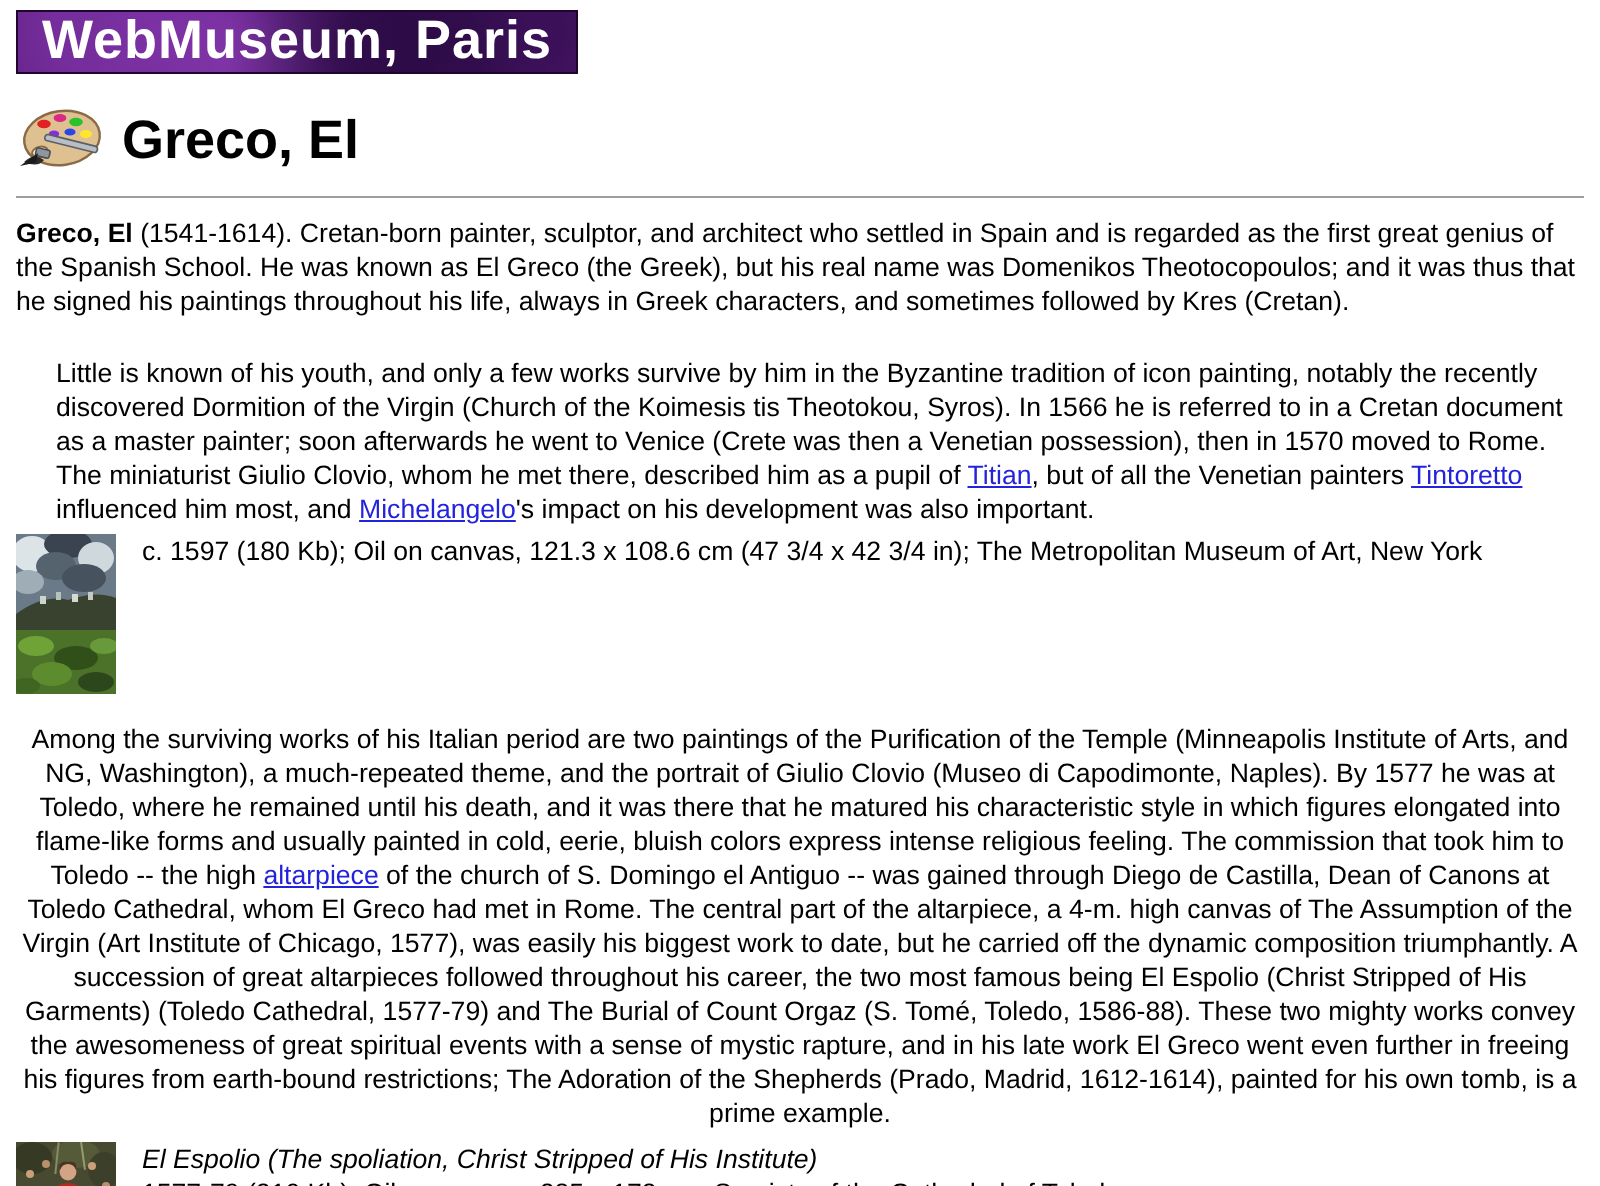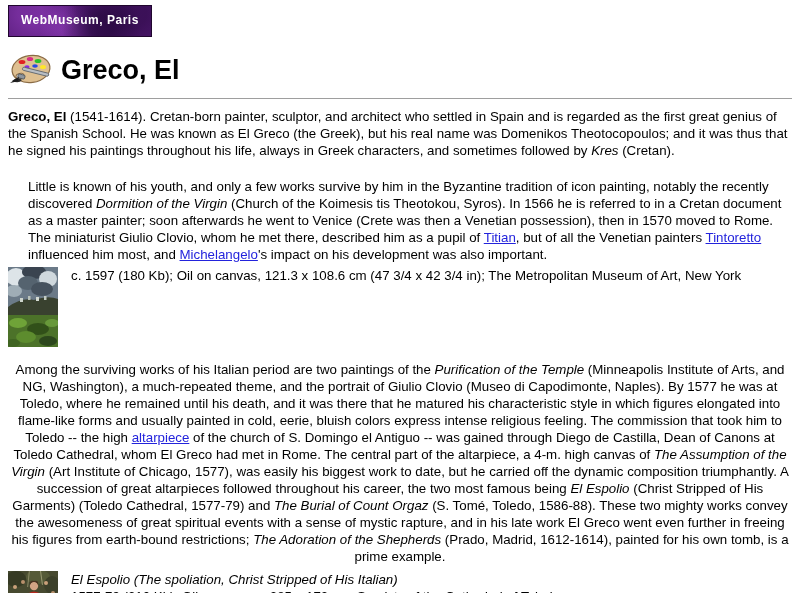--- a/index.html
+++ b/index.html
@@ -8,21 +8,21 @@
     background: #ffffff; color: #000000;
     font-family: "Liberation Sans", sans-serif;
     font-size: 13.3px; line-height: 17px;
   }
   .page { padding: 5px 8px 0 8px; }
 
   
   .banner {
     display: inline-block;
     padding: 3px 12px 4px 12px;
-    font-size: 12px; line-height: 23px; font-weight: bold;
+    font-size: 27px; line-height: 23px; font-weight: bold;
     color: #ffffff; text-decoration: none;
     letter-spacing: 0.5px;
     background-color: #531a75;
     background-image:
       radial-gradient(circle at 15% 25%, rgba(146,62,188,0.55) 0 10%, rgba(0,0,0,0) 38%),
       radial-gradient(circle at 65% 70%, rgba(30,6,52,0.60) 0 12%, rgba(0,0,0,0) 42%),
       radial-gradient(circle at 42% 85%, rgba(155,72,196,0.40) 0 9%,  rgba(0,0,0,0) 34%),
       radial-gradient(circle at 88% 25%, rgba(40,8,64,0.55) 0 10%, rgba(0,0,0,0) 40%),
       radial-gradient(circle at 32% 50%, rgba(120,45,160,0.45) 0 8%, rgba(0,0,0,0) 30%);
     border: 1px solid #20062e;
@@ -33,21 +33,21 @@
   .palette { width: 44px; height: 40px; margin-right: 9px; flex: 0 0 auto; }
   .palette svg { display: block; }
   h1.title { margin: 0; font-size: 27px; line-height: 32px; font-weight: bold; }
 
   hr.rule { border: 0; border-top: 1px solid #9e9e9e; height: 0; margin: 8px 0 0 0; }
 
   p.body-text { margin: 9px 0 19px 0; }
   p.body-text.second { margin-top: 0; margin-bottom: 4px; margin-left: 20px; }
   p.body-text.third { margin-top: 14px; margin-bottom: 6px; text-align: center; }
   .b { font-weight: bold; }
-  .i { font-style: italic; }
+  .i { }
   a.link { color: #2323dc; text-decoration: underline; cursor: pointer; }
 
   
   .figure { display: flex; align-items: flex-start; }
   .thumb { display: block; width: 50px; flex: 0 0 auto; margin-right: 13px;
            line-height: 0; cursor: pointer; }
   .thumb svg { display: block; }
   .caption { padding-top: 0px; }
   .cap-title { font-style: italic; }
 </style>
@@ -147,18 +147,18 @@
         <circle cx="25" cy="34" r="2" fill="#d3a385"></circle>
 
         <path d="M36 42 Q44 40 46 50 L44 66 L36 64 Z" fill="#9a8a3a"></path>
 
         <ellipse cx="7" cy="58" rx="6" ry="9" fill="#c3a285"></ellipse>
         <ellipse cx="10" cy="72" rx="8" ry="7" fill="#3a3d26"></ellipse>
         <ellipse cx="30" cy="72" rx="10" ry="7" fill="#55542f"></ellipse>
       </svg>
     </a>
     <div class="caption">
-      <div class="cap-title">El Espolio (The spoliation, Christ Stripped of His Italian)</div>
+      <div class="cap-title">El Espolio (The spoliation, Christ Stripped of His Institute)</div>
       <div class="cap-details">1577-79 (210 Kb); Oil on canvas, 285 x 173 cm; Sacristy of the Cathedral of Toledo</div>
     </div>
   </div>
 
 </div>
 
 </body></html>

